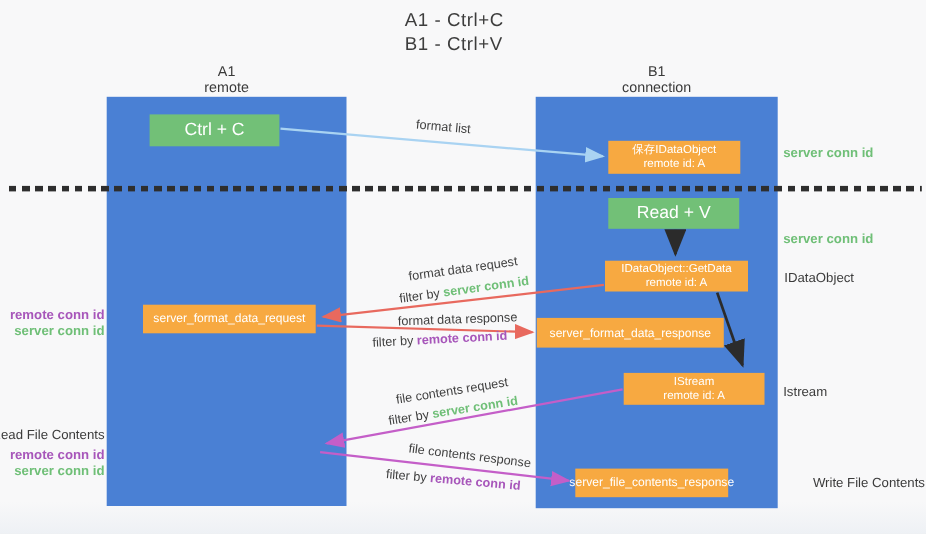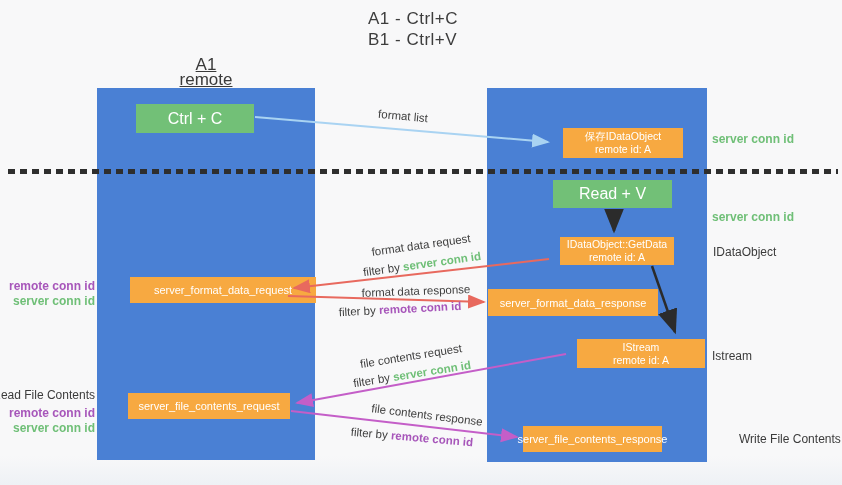--- a/index.html
+++ b/index.html
@@ -11,39 +11,39 @@
   #canvas {
     position:relative; width:842px; height:485px;
     background:linear-gradient(180deg,#f8f8f9 0%,#f8f8f9 94%,#eef1f5 100%);
     overflow:hidden;
   }
   .title {
     position:absolute; left:368px; top:8px;
     font-size:17px; line-height:21px; color:#3d3d3d; letter-spacing:.5px;
   }
   .lane-header {
-    position:absolute; font-size:17px; line-height:15px; color:#3a3a3a;
-    text-align:center; transform:translateX(-50%); white-space:nowrap;text-decoration:underline;
+    position:absolute; font-size:13px; line-height:15px; color:#3a3a3a;
+    text-align:center; transform:translateX(-50%); white-space:nowrap;
   }
   .lane {
     position:absolute; background:#4a80d4;
   }
   .divider {
     position:absolute; left:8px; top:169px; width:830px; height:5px;
     background:repeating-linear-gradient(to right,#2e2e2e 0 7px,transparent 7px 12px);
   }
   .node {
     position:absolute; display:flex; flex-direction:column;
     align-items:center; justify-content:center;
     color:#ffffff; text-align:center; white-space:nowrap;
   }
   .node.green  { background:#72c077; font-size:16px; }
   .node.orange { background:#f7a941; }
   .node.one    { font-size:11px; }
-  .node.two    { font-size:10.5px; line-height:13px;margin-left:10px; }
+  .node.two    { font-size:10.5px; line-height:13px; }
   .alabel {
     position:absolute; white-space:nowrap; font-size:11.5px; color:#3f3f3f;
     transform:translate(-50%,-50%) rotate(var(--r,0deg));
   }
   .side-label {
     position:absolute; white-space:nowrap; font-size:12px; color:#3b3b3b;
   }
   .side-label.right-align { text-align:right; transform:translateX(-100%); }
   .green-id  { color:#6fbf77; font-weight:bold; }
   .purple-id { color:#a756ba; font-weight:bold; }
@@ -56,60 +56,61 @@
 
   <div class="title">
     <div>A1 - Ctrl+C</div>
     <div>B1 - Ctrl+V</div>
   </div>
 
   <div class="lane-header" style="left:206px; top:57px;">
     <div>A1</div>
     <div>remote</div>
   </div>
+  <div class="lane-header" style="left:597px; top:57px;">
+    <div>B1</div>
+    <div>connection</div>
+  </div>
 
   <div class="lane" style="left:97px;  top:88px; width:218px; height:372px;"></div>
   <div class="lane" style="left:487px; top:88px; width:220px; height:374px;"></div>
 
   <div class="divider"></div>
 
   <div class="node green" style="left:136px; top:104px; width:118px; height:29px;">
     <span>Ctrl + C</span>
   </div>
 
   <div class="node orange two" style="left:553px; top:128px; width:120px; height:30px;">
     <span>保存IDataObject</span>
     <span>remote id: A</span>
   </div>
 
   <div class="node green" style="left:553px; top:180px; width:119px; height:28px;">
     <span>Read + V</span>
   </div>
 
-  <div class="node orange two" style="left:550px; top:237px; width:114px; height:28px;">
+  <div class="node orange two" style="left:550px; top:237px; width:130px; height:28px;">
     <span>IDataObject::GetData</span>
     <span>remote id: A</span>
   </div>
 
-  <div class="node orange one" style="left:130px; top:277px; width:186px; height:26px;">
+  <div class="node orange one" style="left:130px; top:277px; width:157px; height:26px;">
     <span>server_format_data_request</span>
   </div>
 
   <div class="node orange one" style="left:488px; top:289px; width:170px; height:27px;">
     <span>server_format_data_response</span>
   </div>
 
   <div class="node orange two" style="left:567px; top:339px; width:128px; height:29px;">
     <span>IStream</span>
     <span>remote id: A</span>
   </div>
 
-  <div class="node orange one" style="left:128px; top:393px; width:162px; height:26px;">
-    <span>server_file_contents_request</span>
-  </div>
 
   <div class="node orange one" style="left:523px; top:426px; width:139px; height:26px;">
     <span>server_file_contents_response</span>
   </div>
 
   <svg class="arrows" width="842" height="485" viewBox="0 0 842 485">
     <defs>
       <marker id="ah-blue" markerWidth="10" markerHeight="8" refX="8" refY="3.5" orient="auto">
         <path d="M0,0 L9,3.5 L0,7 Z" fill="#a9d3f2"></path>
       </marker>

